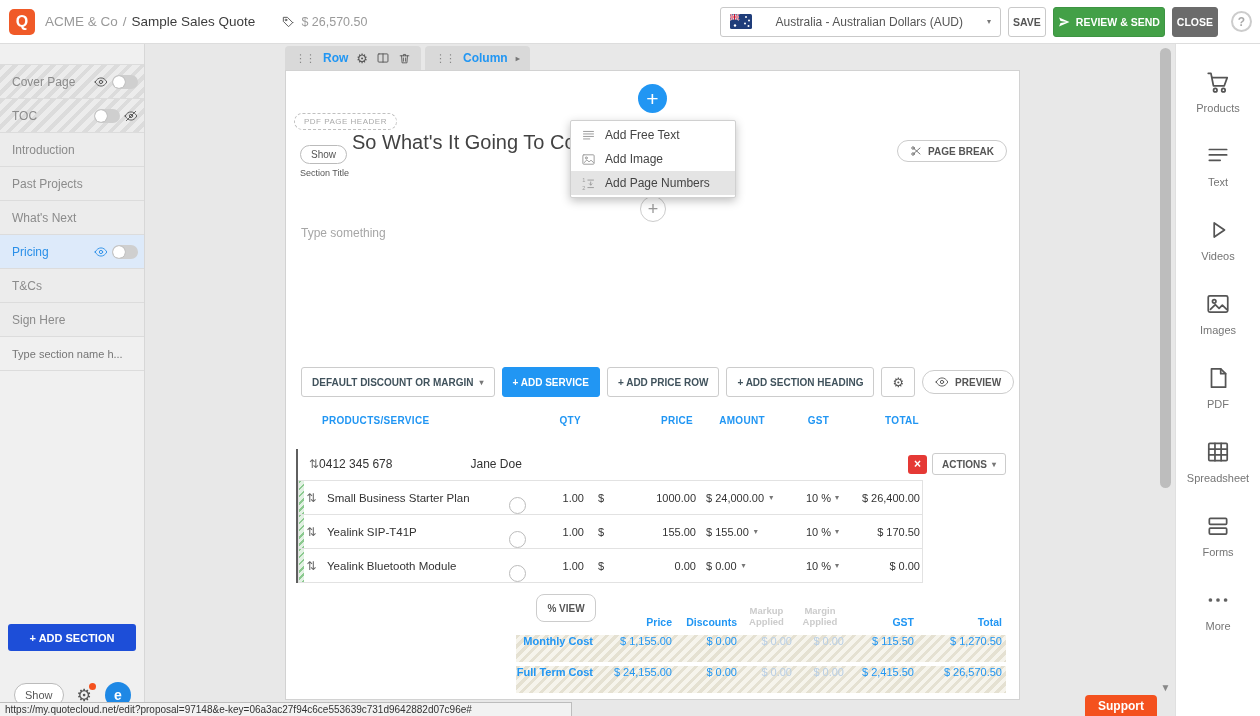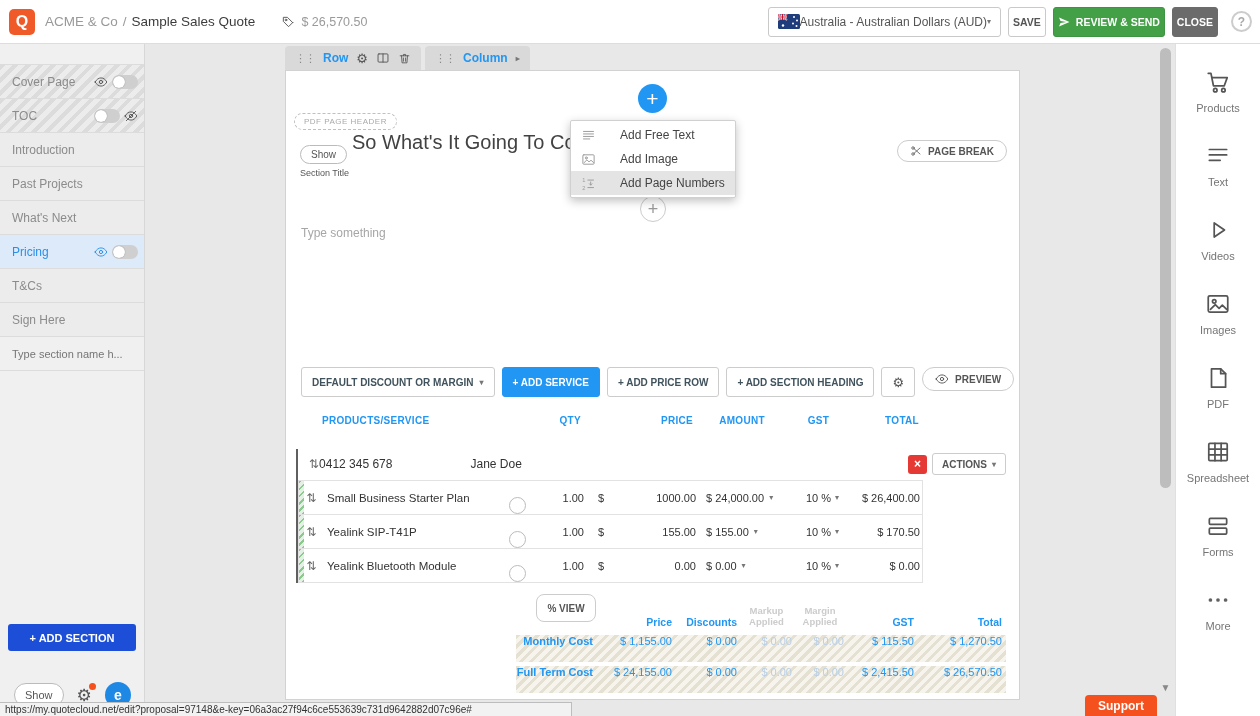--- a/index.html
+++ b/index.html
@@ -8,21 +8,21 @@
 .app{position:relative;width:1260px;height:716px;background:#e8e8e8}
 svg.ic{fill:none;stroke:#555;stroke-width:1.6;stroke-linecap:round;stroke-linejoin:round}
 
 
 .topbar{position:absolute;left:0;top:0;width:1260px;height:44px;background:#fff;border-bottom:1px solid #ddd;display:flex;align-items:center;z-index:30}
 .logo{width:26px;height:26px;border-radius:5px;background:#f05a28;color:#fff;font-weight:bold;font-size:16px;display:flex;align-items:center;justify-content:center;margin:0 10px 0 9px}
 .crumb{font-size:13.5px;color:#999;display:flex;gap:5px;align-items:center;white-space:nowrap}
 .crumb .doc{color:#3c3c3c}
 .price-tag{display:flex;align-items:center;gap:6px;margin-left:26px;color:#9a9a9a;font-size:12.5px}
 .topbar-right{margin-left:auto;display:flex;align-items:center;gap:7px;margin-right:8px}
-.currency{height:30px;border:1px solid #c9c9c9;border-radius:3px;display:flex;align-items:center;gap:0;padding:0 9px;font-size:12px;color:#555;background:#fff;cursor:pointer}
+.currency{height:30px;border:1px solid #c9c9c9;border-radius:3px;display:flex;align-items:center;gap:24px;padding:0 9px;font-size:12px;color:#555;background:#fff;cursor:pointer}
 .tbtn{height:30px;border:1px solid #c9c9c9;border-radius:3px;background:#fff;font-size:10.5px;font-weight:bold;color:#555;display:flex;align-items:center;padding:0 4px;gap:6px;cursor:pointer}
 .tbtn.green{background:#43a047;border-color:#3d9443;color:#fff}
 .tbtn.dark{background:#6b6b6b;border-color:#6b6b6b;color:#fff}
 .help{width:21px;height:21px;border-radius:50%;border:2px solid #ccc;color:#aaa;font-weight:bold;font-size:12px;display:flex;align-items:center;justify-content:center;margin-left:6px;cursor:pointer}
 .chev{font-size:8px;color:#777}
 
 
 .sidebar{position:absolute;left:0;top:44px;width:145px;height:672px;background:#f0f0f0;border-right:1px solid #d7d7d7;z-index:10}
 .snav{margin-top:20px;border-top:1px solid #dcdcdc}
 .sitem{height:34px;background:#ececec;border-bottom:1px solid #dcdcdc;display:flex;align-items:center;padding:0 6px 0 12px;font-size:12px;color:#8b8b8b;cursor:pointer}
@@ -43,33 +43,33 @@
 
 .main{position:absolute;left:145px;top:44px;width:1030px;height:672px;background:#e8e8e8;overflow:hidden}
 .row-toolbar{position:absolute;left:140px;top:2px;display:flex;gap:4px;z-index:5}
 .chip{height:24px;background:#d9d9d9;border-radius:4px 4px 0 0;display:flex;align-items:center;gap:8px;padding:0 10px;font-size:12px;font-weight:bold;color:#2196f3;cursor:pointer}
 .grip{color:#888;font-size:11px;letter-spacing:-1px;font-weight:normal}
 .gear-sm{font-size:13px;color:#555;font-weight:normal;cursor:pointer}
 .canvas{position:absolute;left:140px;top:26px;width:735px;height:630px;background:#fff;border:1px solid #d2d2d2;z-index:1}
 
 .plus-blue{position:absolute;left:493px;top:40px;width:29px;height:29px;border-radius:50%;background:#2196f3;color:#fff;display:flex;align-items:center;justify-content:center;font-size:21px;z-index:8;cursor:pointer}
 .menu{position:absolute;left:425px;top:76px;width:166px;background:#fff;border:1px solid #d0d0d0;border-radius:2px;box-shadow:0 3px 10px rgba(0,0,0,.25);z-index:9;padding:2px 0}
-.mitem{height:24px;display:flex;align-items:center;gap:24px;padding:0 10px;font-size:12px;color:#444;cursor:pointer}
+.mitem{height:24px;display:flex;align-items:center;gap:9px;padding:0 10px;font-size:12px;color:#444;cursor:pointer}
 .mitem.hl{background:#e4e4e4}
 
 
 .pdf-tag{position:absolute;left:8px;top:42px;padding:3px 9px;border:1px dashed #c0c0c0;border-radius:9px;font-size:8px;letter-spacing:.5px;color:#aaa;background:#fff}
 .show-pill{position:absolute;left:14px;top:74px;height:19px;padding:0 10px;border:1px solid #bbb;border-radius:10px;background:#fff;font-size:10px;color:#555;display:flex;align-items:center;cursor:pointer}
 .sec-title{position:absolute;left:66px;top:60px;font-size:20px;font-weight:500;color:#424242;white-space:nowrap;cursor:text}
 .sec-sub{position:absolute;left:14px;top:97px;font-size:9px;color:#555}
 .page-break{position:absolute;right:12px;top:69px;height:22px;border:1px solid #ccc;border-radius:11px;background:#fff;display:flex;align-items:center;gap:6px;padding:0 12px;font-size:10px;font-weight:bold;color:#555;cursor:pointer}
 .plus-gray{position:absolute;left:354px;top:125px;width:26px;height:26px;border-radius:50%;border:1px solid #ccc;background:#fff;color:#999;font-size:18px;display:flex;align-items:center;justify-content:center;cursor:pointer}
 .type-ph{position:absolute;left:15px;top:155px;font-size:12px;color:#a6a6a6;cursor:text}
 
-.ptoolbar{position:absolute;left:15px;top:296px;right:12px;height:30px;display:flex;align-items:flex-start}
+.ptoolbar{position:absolute;left:15px;top:296px;right:12px;height:30px;display:flex;align-items:center}
 .pbtn{height:30px;border:1px solid #ccc;background:#fff;border-radius:3px;font-size:10px;font-weight:bold;color:#40525c;display:flex;align-items:center;padding:0 10px;gap:6px;margin-right:7px;cursor:pointer;white-space:nowrap}
 .pbtn.blue{background:#2196f3;border-color:#2196f3;color:#fff}
 .preview-pill{margin-left:auto;height:24px;border:1px solid #ccc;border-radius:12px;background:#fff;font-size:10px;font-weight:bold;color:#555;display:flex;align-items:center;gap:6px;padding:0 12px;cursor:pointer}
 
 .tgrid{display:grid;grid-template-columns:20px 190px 35px 42px 30px 80px 98px 55px 1fr;align-items:center}
 .thead{position:absolute;left:10px;top:344px;width:625px;font-size:10px;font-weight:bold;color:#2196f3;letter-spacing:.3px}
 .thead .h-product{grid-column:2;padding-left:6px}
 .thead .h-qty{grid-column:4;text-align:right;padding-right:2px}
 .thead .h-price{grid-column:6;text-align:right}
 .thead .h-amount{grid-column:7;text-align:center}

